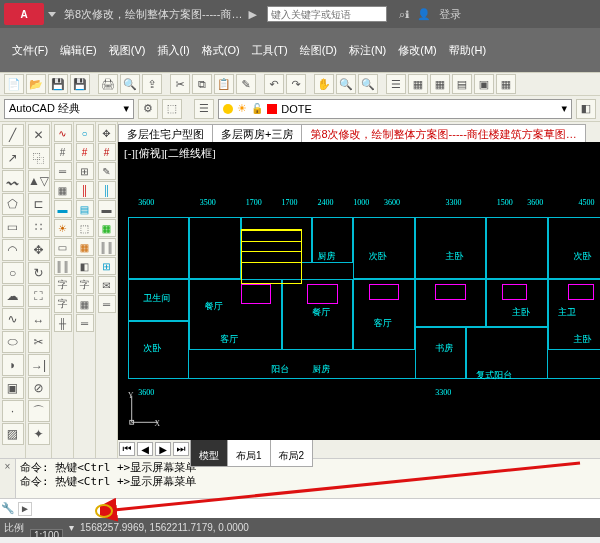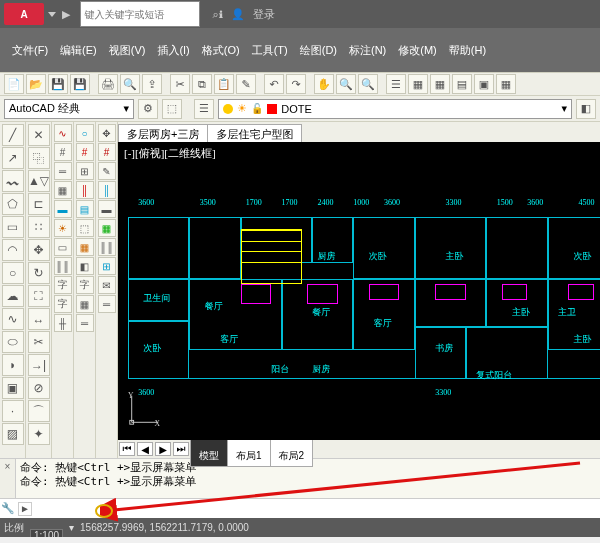--- a/index.html
+++ b/index.html
@@ -3,21 +3,21 @@
 <meta charset="utf-8">
 <style>
 * { margin:0; padding:0; box-sizing:border-box; }
 body { width:600px; height:543px; font-family:"Microsoft YaHei",SimSun,Arial,sans-serif; font-size:11px; background:#f0f0f0; overflow:hidden; position:relative; }
 
 .titlebar { height:28px; background:#5a5a5a; display:flex; align-items:center; padding:0 4px; gap:4px; }
 .logo { width:40px; height:22px; background:#d7283e; color:#fff; font-weight:bold; font-size:10px; display:flex; align-items:center; justify-content:center; border-radius:2px; }
 .caret { width:0; height:0; border-left:4px solid transparent; border-right:4px solid transparent; border-top:5px solid #ccc; }
 .title-text { color:#ddd; font-size:11px; flex:0 0 auto; margin-left:4px; white-space:nowrap; }
 .title-search { flex:0 0 120px; margin-left:6px; }
-.title-search input { width:100%; height:26px; background:#fff; border:1px solid #888; font-size:10px; padding:0 3px; }
+.title-search input { width:100%; height:16px; background:#fff; border:1px solid #888; font-size:10px; padding:0 3px; }
 .title-icons { display:flex; gap:8px; margin-left:8px; color:#ccc; align-items:center; }
 
 .menubar { height:44px; background:#6b6b6b; display:flex; flex-wrap:wrap; align-items:center; padding:2px 6px; }
 .menubar .mi { color:#fff; font-size:11px; padding:3px 6px; cursor:pointer; white-space:nowrap; }
 
 .toolbar-strip { height:24px; background:#efefe7; border-top:1px solid #d0d0c0; border-bottom:1px solid #d0d0c0; display:flex; align-items:center; padding:0 4px; gap:2px; }
 .tbtn { width:20px; height:20px; border:1px solid #c8c8b8; background:#f8f8f0; display:flex; align-items:center; justify-content:center; font-size:11px; color:#555; cursor:pointer; }
 .tsep { width:4px; }
 
 .row3 { height:26px; background:#efefe7; border-bottom:1px solid #d0d0c0; display:flex; align-items:center; padding:0 4px; gap:4px; }
@@ -69,20 +69,21 @@
 
 .red-arrow { position:absolute; pointer-events:none; z-index:50; }
 .circle-mark { position:absolute; width:18px; height:14px; border:2px solid #dfae00; border-radius:50%; z-index:51; pointer-events:none; }
 </style>
 </head>
 <body>
 
 <div class="titlebar">
   <div class="logo">A</div>
   <span class="caret"></span>
+  <span class="title-text">第8次修改，绘制整体方案图-----商…</span>
   <span style="color:#ccc;margin-left:2px">▶</span>
   <div class="title-search">
     <input placeholder="键入关键字或短语" style="">
   </div>
   <div class="title-icons">
     <span>⌕ℹ</span>
     <span>👤</span>
     <span>登录</span>
   </div>
 </div>
@@ -217,22 +218,23 @@
 <div class="tbtn">▬</div>
 <div class="tbtn" style="color:#0a0">▦</div>
 <div class="tbtn">║║</div>
 <div class="tbtn" style="color:#09c">⊞</div>
 <div class="tbtn">✉</div>
 <div class="tbtn">═</div>
 </div>
 
 <div class="canvas-area">
   <div class="doc-tabs">
+    <div class="doc-tab">多层住宅户型图</div>
     <div class="doc-tab">多层两房+三房</div>
-    <div class="doc-tab">多层住宅户型图</div>
+    <div class="doc-tab active">第8次修改，绘制整体方案图-----商住楼建筑方案草图…</div>
   </div>
   <div class="canvas">
     <div class="vp-label">[-][俯视][二维线框]</div>
     <div class="floorplan">
       <div class="fp-box" style="left:0;top:12%;width:100%;height:78%"></div>
       <div class="fp-box" style="left:0;top:12%;width:12%;height:30%"></div>
       <div class="fp-box" style="left:12%;top:12%;width:10%;height:30%"></div>
       <div class="fp-box" style="left:22%;top:12%;width:14%;height:22%"></div>
       <div class="fp-box" style="left:36%;top:12%;width:8%;height:22%"></div>
       <div class="fp-box" style="left:44%;top:12%;width:12%;height:30%"></div>

